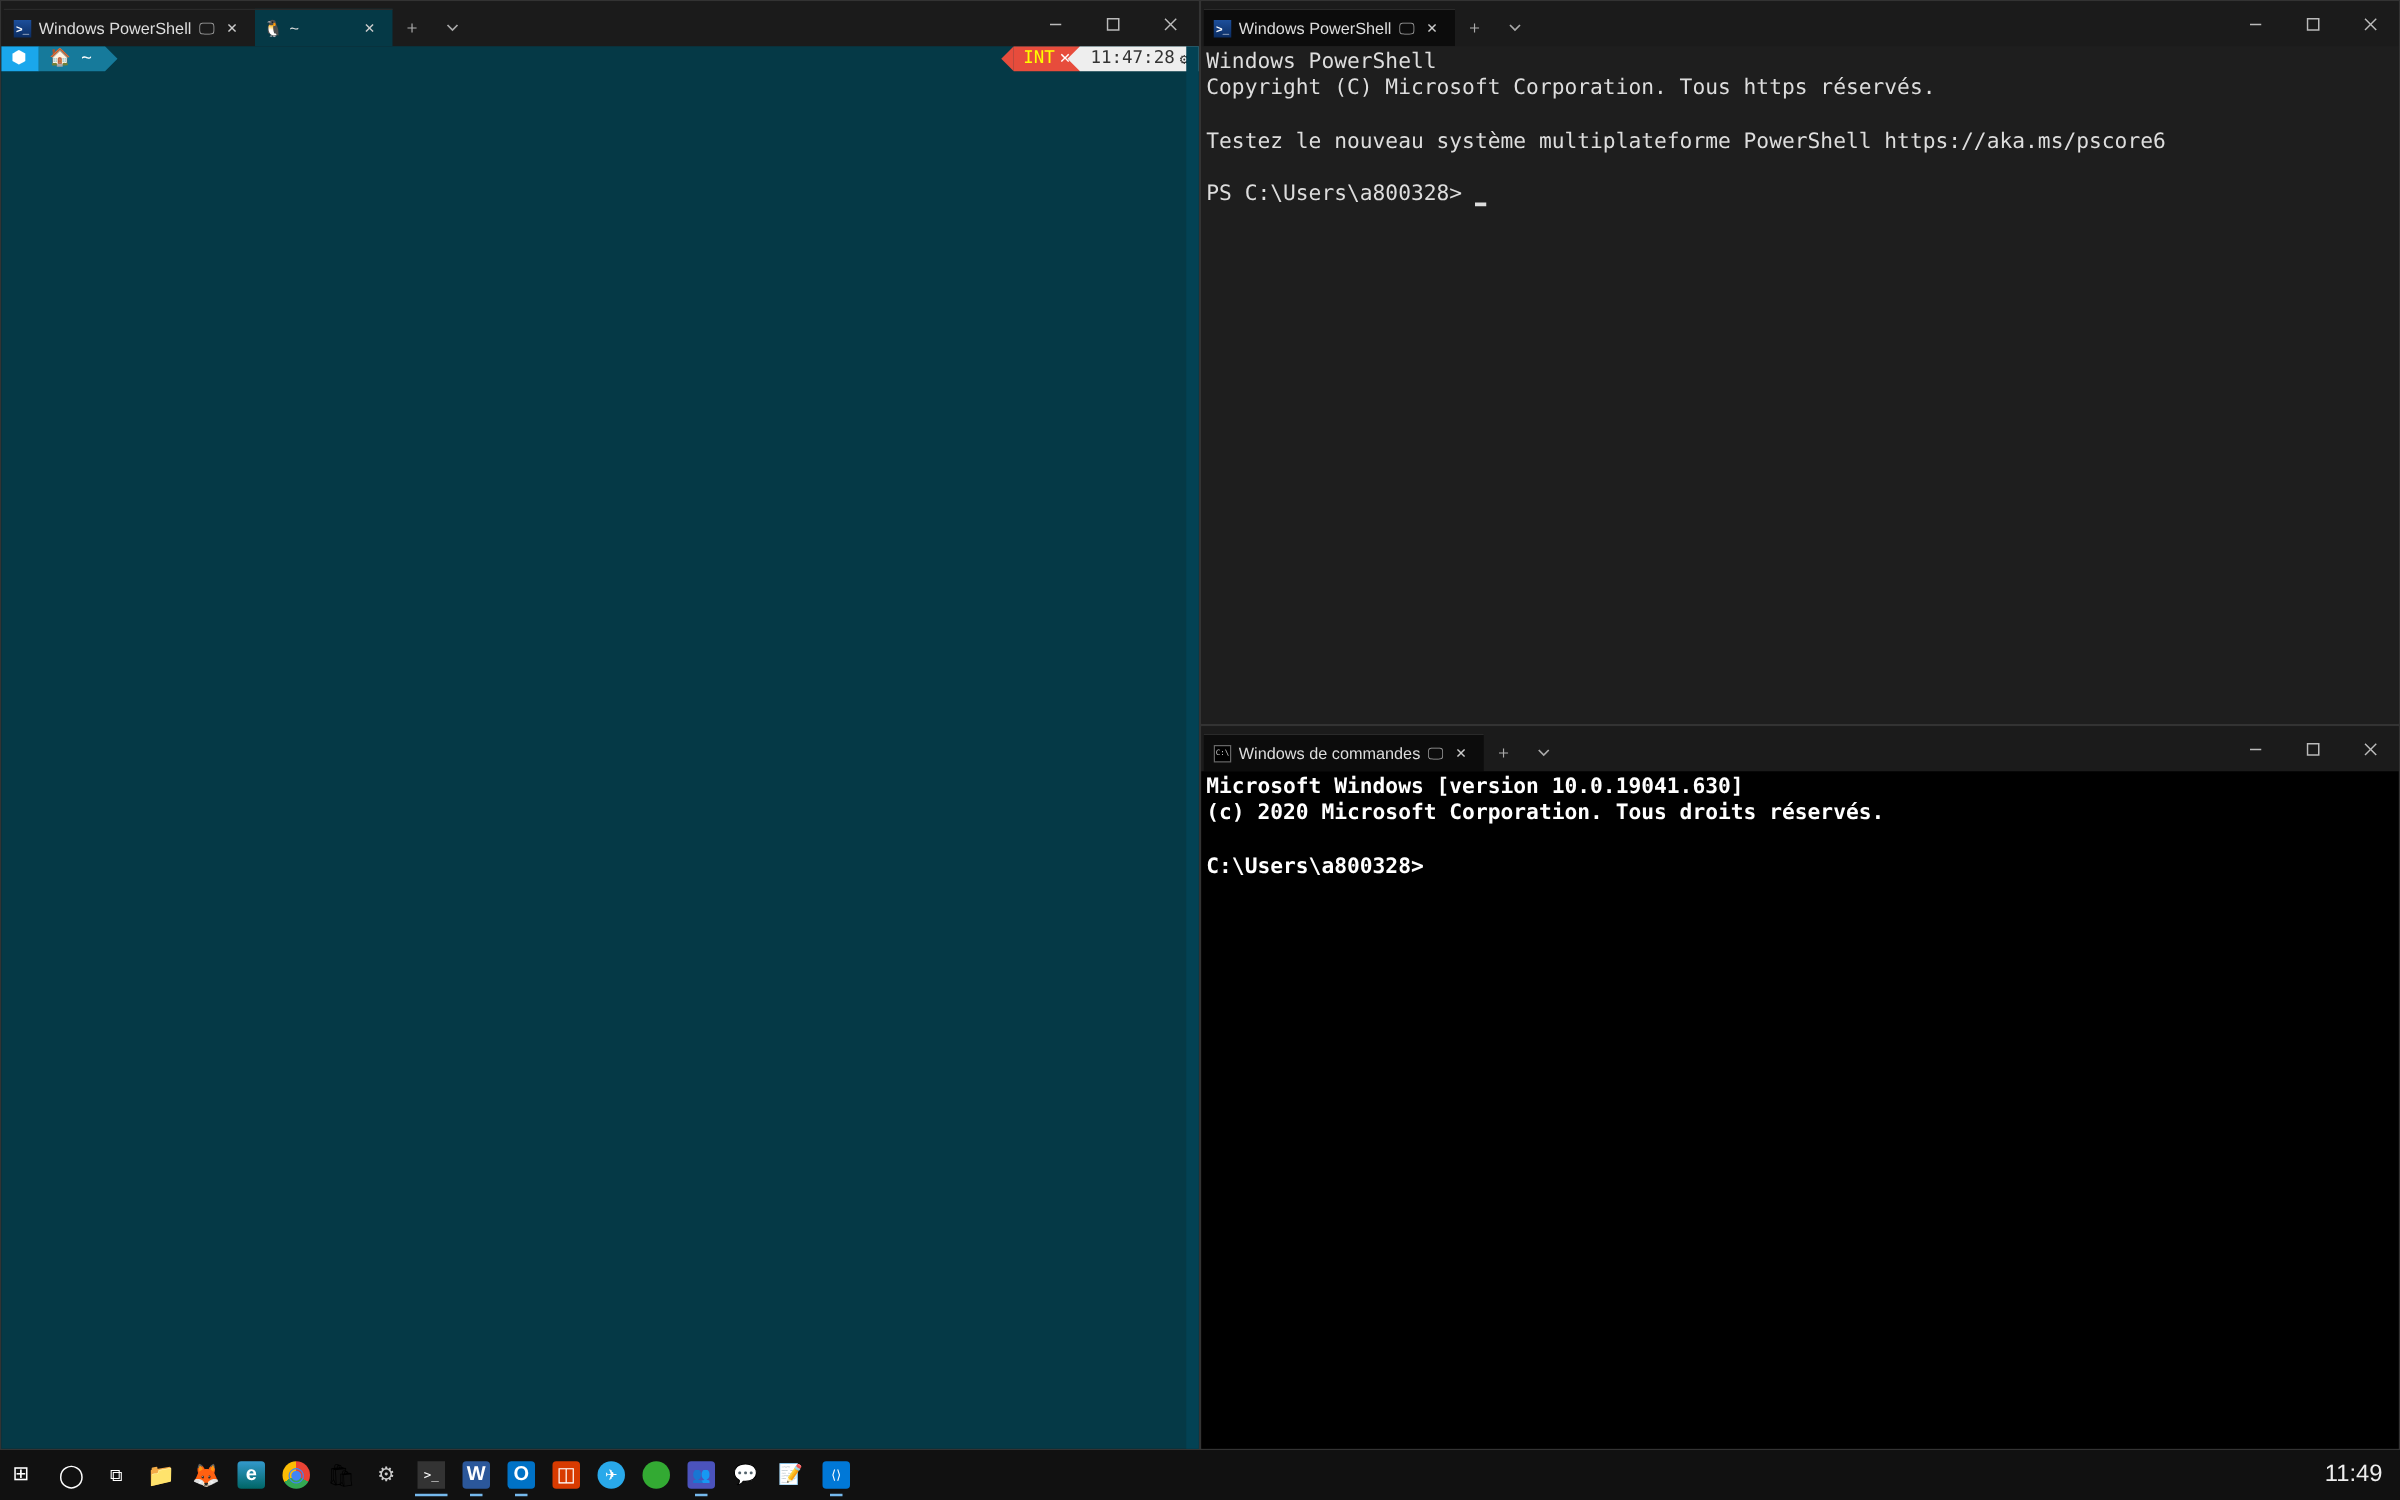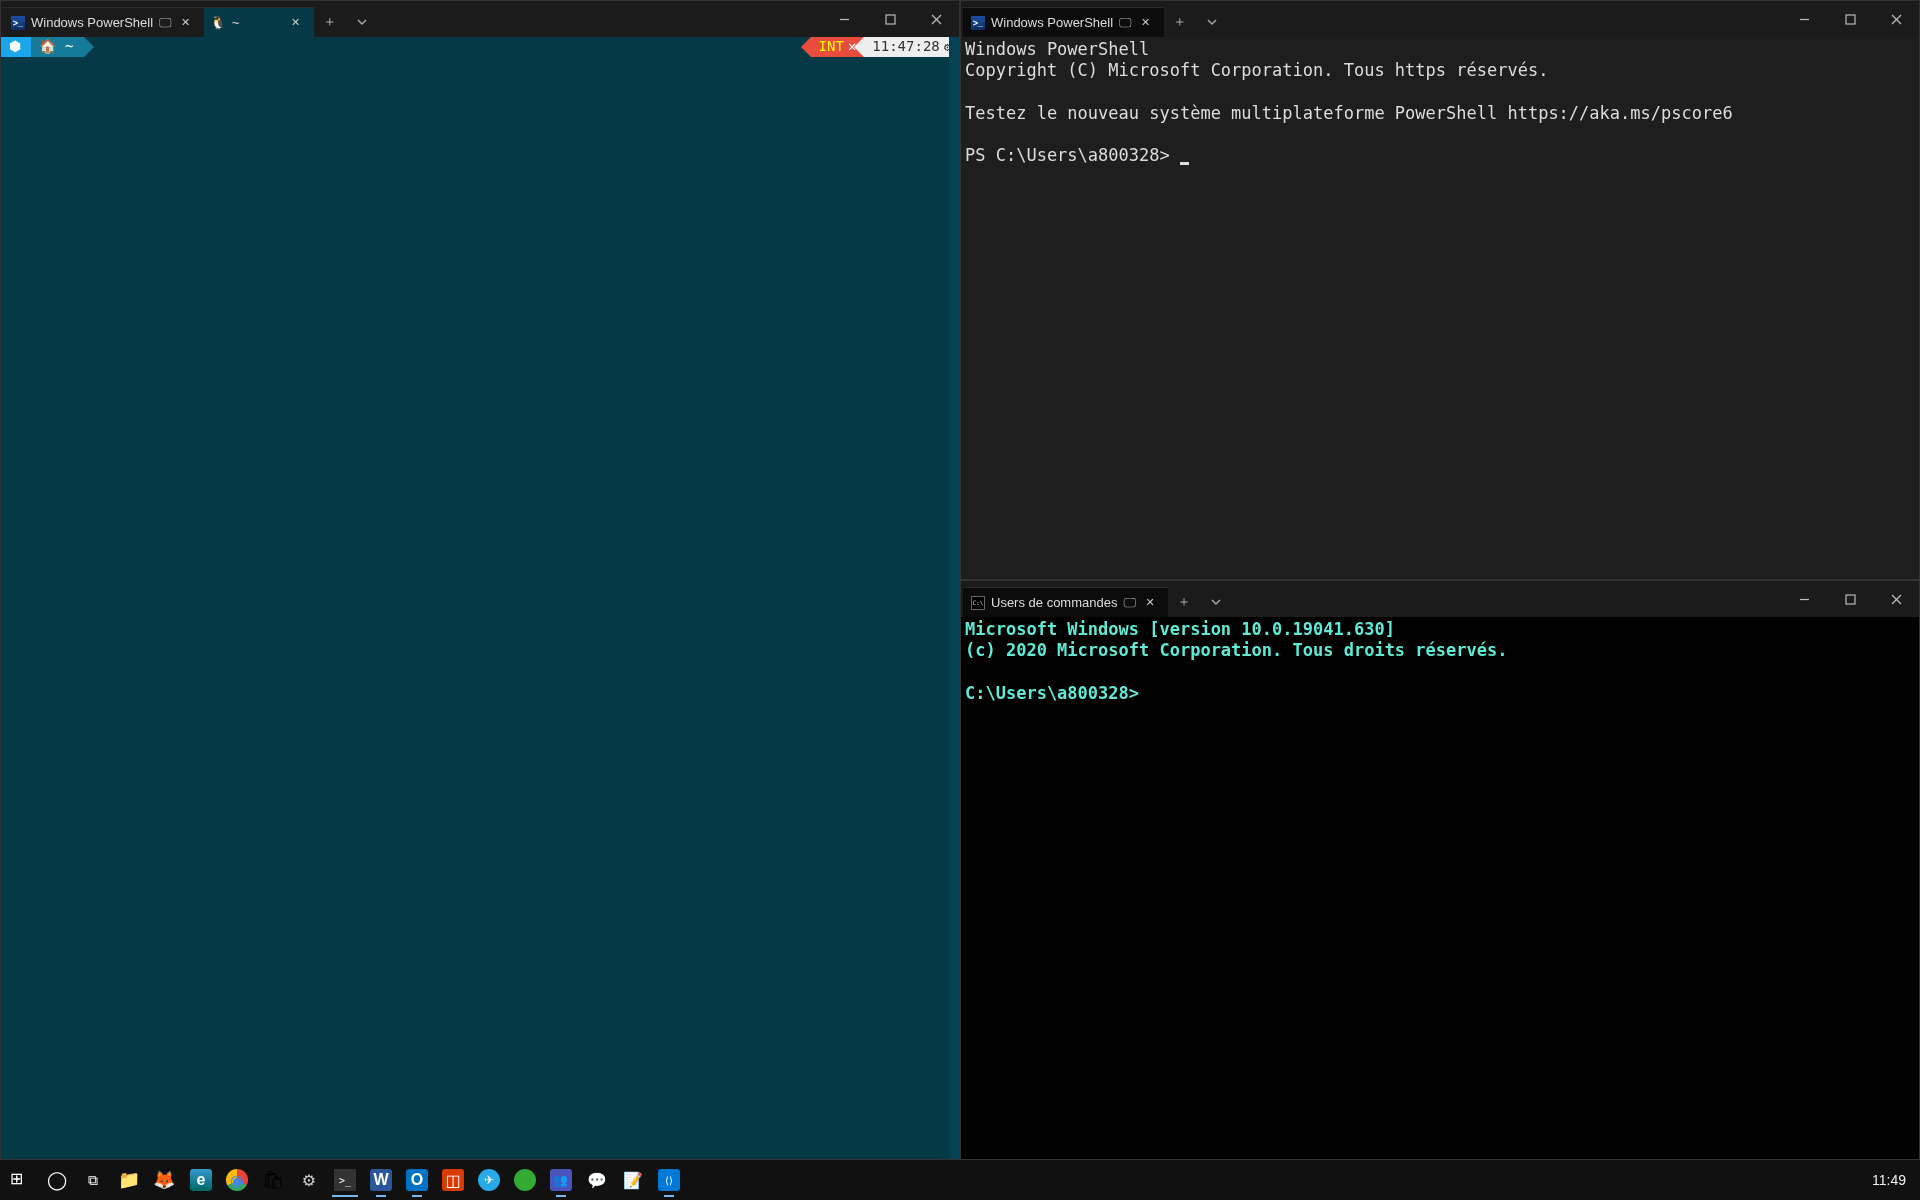--- a/index.html
+++ b/index.html
@@ -77,21 +77,21 @@
   padding: 2px 4px;
   font-family: Consolas, monospace;
   font-size: 17px;
   line-height: 1.25;
   white-space: pre;
   color: #ddd;
   overflow: hidden;
   position: relative;
 }
 .term-body.ps { background: #1e1e1e; }
-.term-body.cmd { background: #000; color: #5eead4; font-weight: bold; }
+.term-body.cmd { background: #000; color: #ffffff; font-weight: bold; }
 .term-body.linux { background: #053946; }
 
 .cursor {
   display: inline-block;
   width: 9px; height: 3px;
   background: #ddd;
   vertical-align: bottom;
   margin-bottom: 2px;
 }
 
@@ -156,21 +156,21 @@
 }
 .tb-item.active::after {
   content: ""; position: absolute; bottom: 0; left: 4px; right: 4px; height: 2px;
   background: #76b9ed;
 }
 .tb-item.running::after {
   content: ""; position: absolute; bottom: 0; left: 12px; right: 12px; height: 2px;
   background: #76b9ed;
 }
 .tb-spacer { flex: 1; }
-.tb-clock { color: #eee; font-size: 14px; padding: 0 10px; }
+.tb-clock { color: #eee; font-size: 19px; padding: 0 10px; }
 
 .ico {
   width: 22px; height: 22px; border-radius: 3px;
 }
 .ico.square { border-radius: 0; }
 
 
 .ps-icon { background: linear-gradient(#1d4f9b,#0b2d63); display:flex;align-items:center;justify-content:center;color:#fff;font-size:9px;font-weight:bold;}
 .cmd-icon { background:#000;border:1px solid #666;display:flex;align-items:center;justify-content:center;color:#ccc;font-size:6px;font-family:monospace;}
 .tux-icon { font-size:13px; }
@@ -275,21 +275,21 @@
         </div>
       </div>
     </div>
     <div class="scrollbar-r"></div>
   </div>
 
   <div class="term-window">
     <div class="titlebar">
       <div class="tab">
         <span class="tab-icon cmd-icon">C:\</span>
-        <span>Users de commandes</span>
+        <span>Windows de commandes</span>
         <span class="sub-icon">🖵</span>
         <span class="close">✕</span>
       </div>
       <div class="tab-add">＋</div>
       <div class="tab-drop">
         <svg viewBox="0 0 10 10">
             <path d="M1 3 L5 7 L9 3" fill="none" stroke="#aaa" stroke-width="1.4"></path>
           </svg>
       </div>
       <div class="win-controls">

